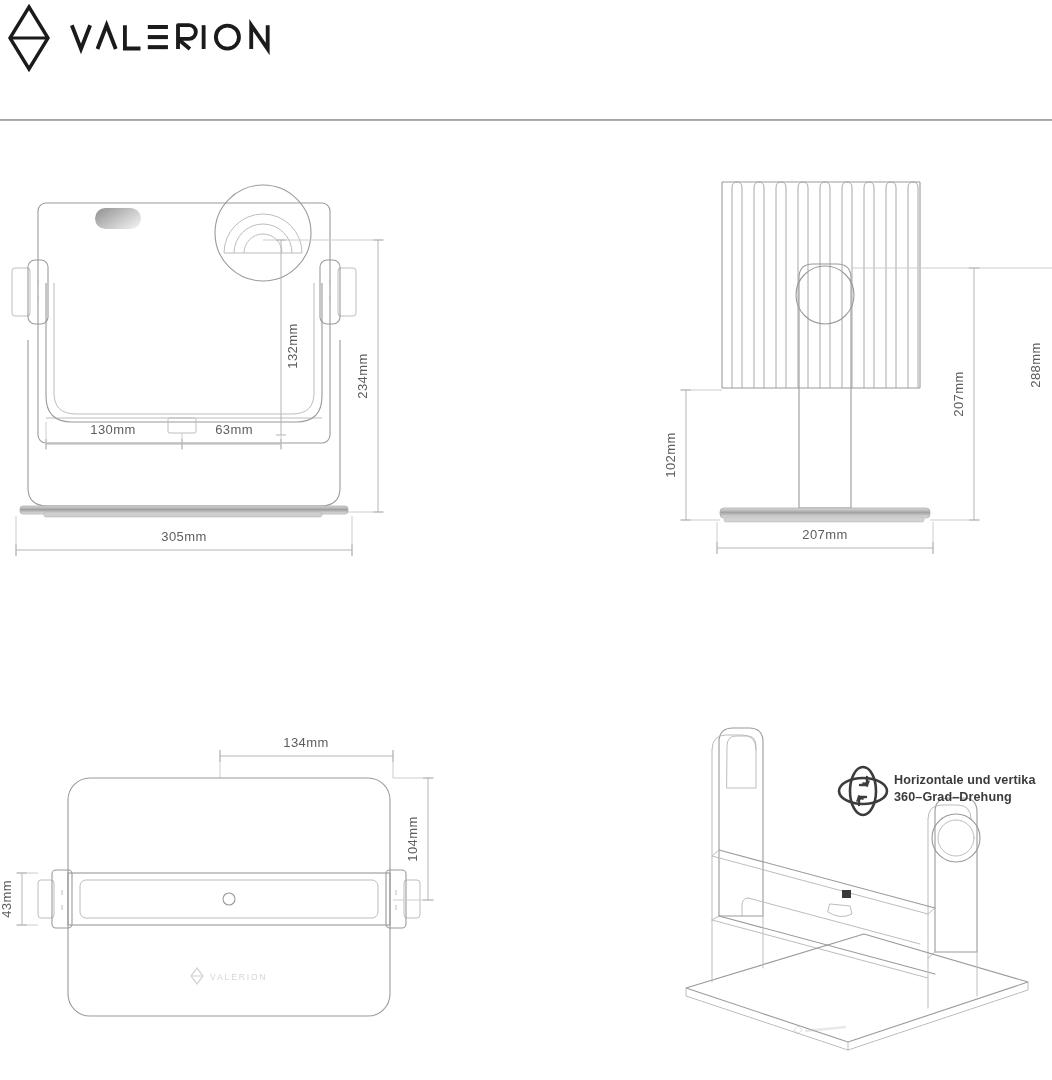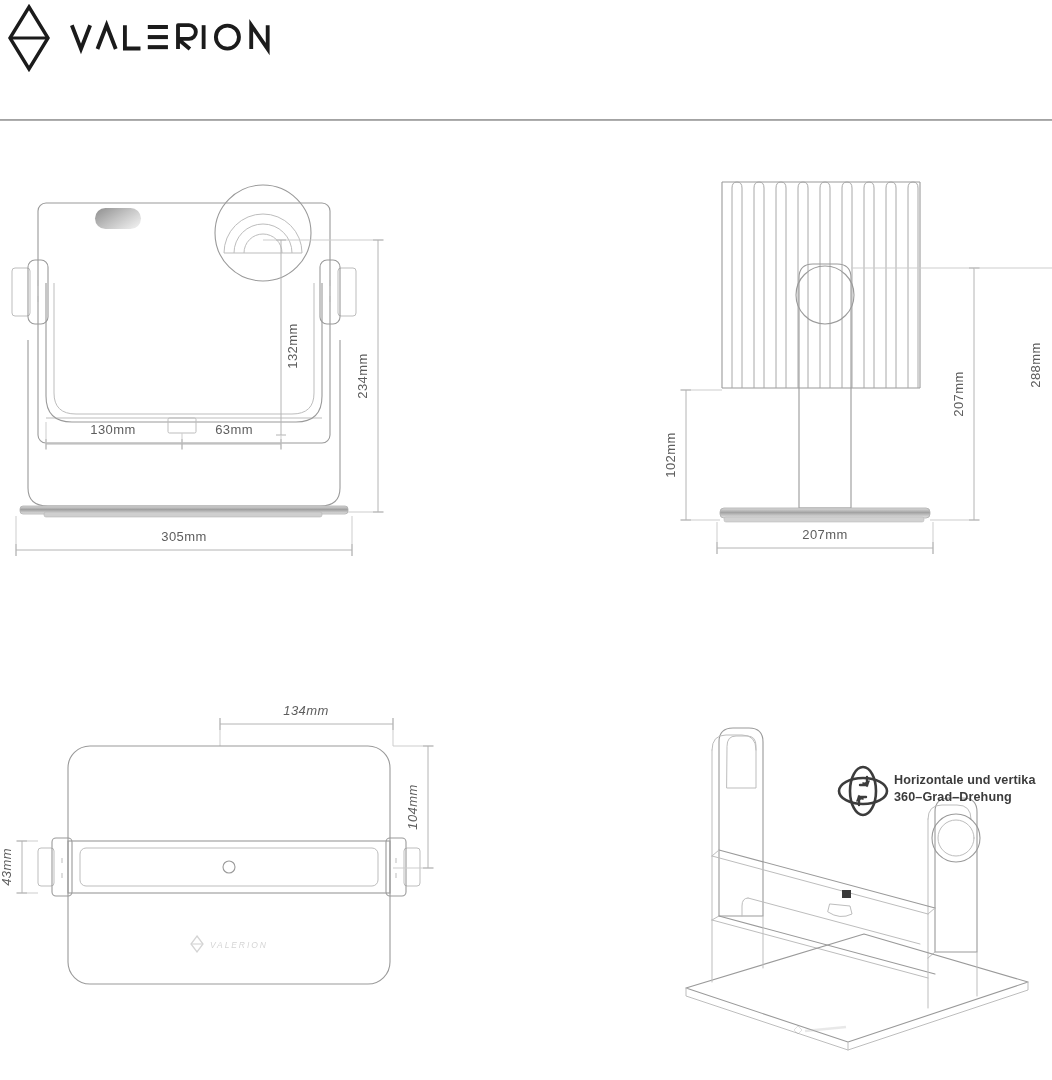--- a/index.html
+++ b/index.html
@@ -19,21 +19,21 @@
   .logo-wrap{position:absolute;left:6px;top:4px;display:flex;align-items:center;gap:18px;}
   .logo-mark{width:46px;height:68px;flex:none;}
   .logo-svg-text{height:40px;}
   .divider{position:absolute;left:0;top:119px;width:1052px;height:2px;
            background:linear-gradient(to bottom,#b9b9b9 0%,#8d8d8d 50%,#cfcfcf 100%);}
 
   
   .view{position:absolute;}
   #view-front{left:0px;  top:150px; width:470px;height:460px;}
   #view-rear { left:660px;top:150px; width:392px;height:460px;}
-  #view-top  { left:0px;  top:688px; width:470px;height:360px;font-style:italic;}
+  #view-top  { left:0px;  top:720px; width:470px;height:360px;}
   #view-iso  { left:650px;top:720px; width:402px;height:360px;}
   .view svg{display:block;}
 
   .dim-label{fill:#5d5d5d;font-family:"Liberation Sans", sans-serif;
              font-size:13px;letter-spacing:.4px;}
   .dim-line{stroke:#b4b4b4;stroke-width:1;fill:none;}
   .ext-line{stroke:#cdcdcd;stroke-width:1;fill:none;}
   .body-line{stroke:#9a9a9a;stroke-width:1.1;fill:none;}
   .body-line-soft{stroke:#bdbdbd;stroke-width:1;fill:none;}
   .fin{stroke:#a8a8a8;stroke-width:1;fill:none;}

